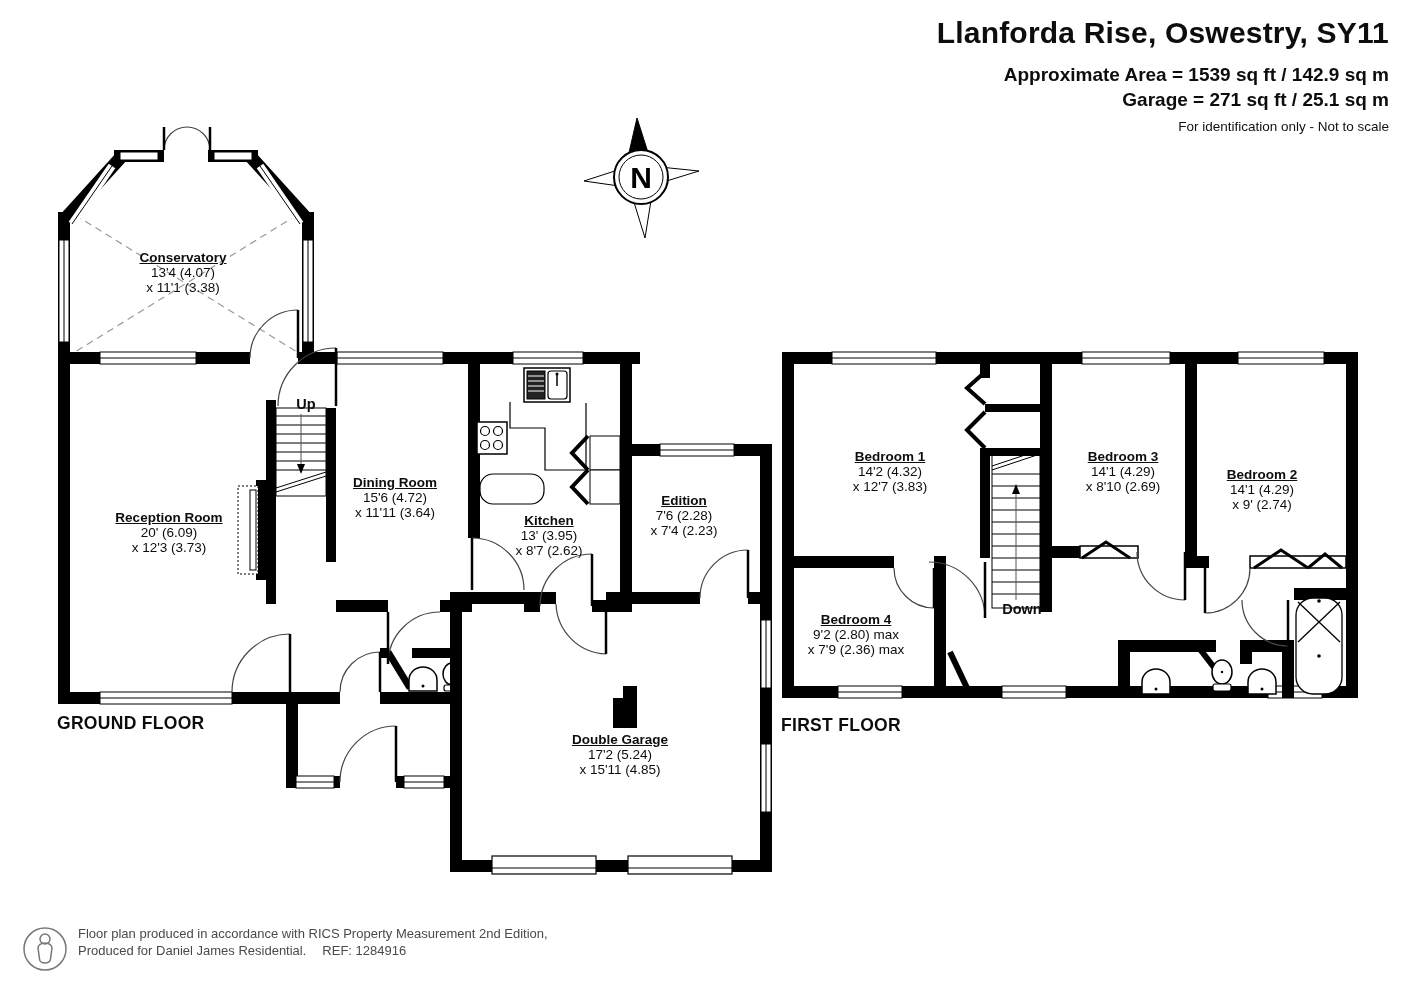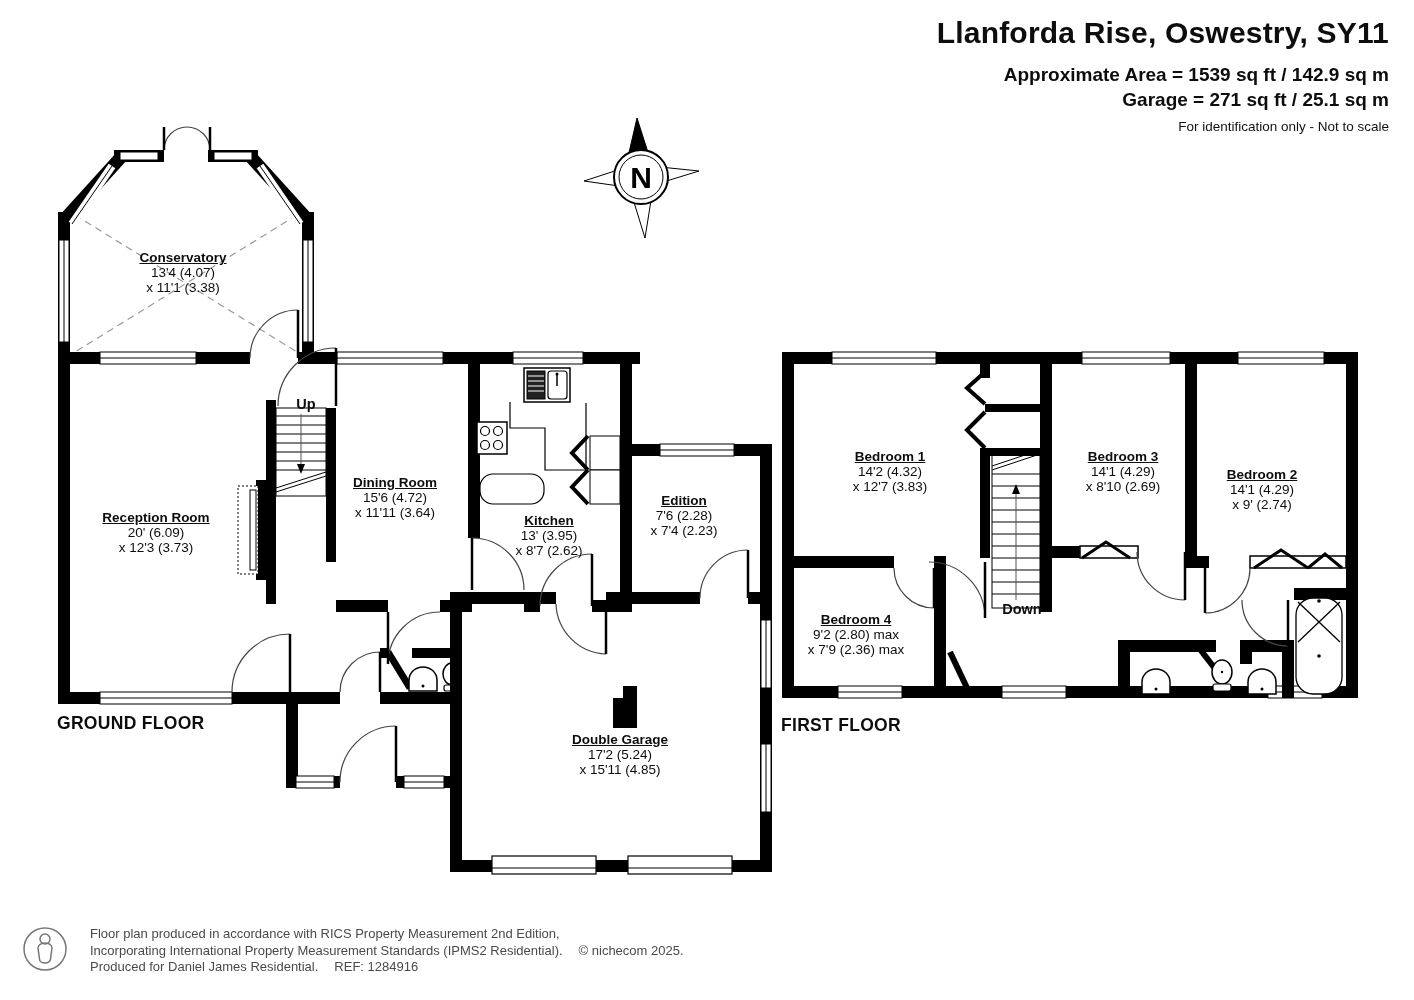--- a/index.html
+++ b/index.html
@@ -12,21 +12,21 @@
   .header .title{font-size:30px;font-weight:bold;letter-spacing:.2px;margin:0 0 12px 0;color:#0d0d0d;}
   .header .area-line{font-size:19px;font-weight:bold;line-height:25px;color:#0d0d0d;}
   .header .disclaimer{font-size:13.5px;margin-top:7px;color:#111;}
   .plan-svg{position:absolute;left:0;top:0;}
   .room-label{position:absolute;transform:translateX(-50%);text-align:center;
     font-size:13.5px;line-height:15px;white-space:nowrap;color:#0d0d0d;}
   .room-name{font-weight:bold;text-decoration:underline;}
   .stair-label{position:absolute;transform:translateX(-50%);font-weight:bold;font-size:14.5px;color:#0d0d0d;}
   .floor-label{position:absolute;font-weight:bold;font-size:17.5px;color:#0d0d0d;letter-spacing:.3px;}
   .footer{position:absolute;left:22px;top:926px;display:flex;align-items:flex-start;color:#4a4a4a;}
-  .footer .lines{margin-left:22px;font-size:13px;line-height:16.5px;}
+  .footer .lines{margin-left:10px;font-size:13px;line-height:16.5px;}
   .footer .sep{display:inline-block;width:16px;}
 </style>
 </head>
 <body>
 
 <svg class="plan-svg" width="1414" height="1000" viewBox="0 0 1414 1000">
   <defs></defs>
 
   <g stroke-linecap="butt">
 
@@ -351,21 +351,21 @@
   <div class="area-line">Approximate Area = 1539 sq ft / 142.9 sq m</div>
   <div class="area-line">Garage = 271 sq ft / 25.1 sq m</div>
   <div class="disclaimer">For identification only - Not to scale</div>
 </div>
 
 <div class="room-label" style="left:183px;top:250px;">
   <div class="room-name">Conservatory</div>
   <div>13'4 (4.07)</div>
   <div>x 11'1 (3.38)</div>
 </div>
-<div class="room-label" style="left:156px;top:510px;">
+<div class="room-label" style="left:169px;top:510px;">
   <div class="room-name">Reception Room</div>
   <div>20' (6.09)</div>
   <div>x 12'3 (3.73)</div>
 </div>
 <div class="room-label" style="left:395px;top:475px;">
   <div class="room-name">Dining Room</div>
   <div>15'6 (4.72)</div>
   <div>x 11'11 (3.64)</div>
 </div>
 <div class="room-label" style="left:549px;top:513px;">
@@ -413,19 +413,16 @@
 
 <div class="footer">
   <svg width="46" height="46" viewBox="0 0 46 46">
     <circle cx="23" cy="23" r="21" fill="none" stroke="#777" stroke-width="1.5"></circle>
     <circle cx="23" cy="13" r="5" fill="none" stroke="#777" stroke-width="1.5"></circle>
     <path d="M 16,22 a 7,5 0 0 1 14,0 l -1.5,11 a 5.5,4 0 0 1 -11,0 z" fill="none" stroke="#777" stroke-width="1.5"></path>
   </svg>
   <div class="lines">
     <div>Floor plan produced in accordance with RICS Property Measurement 2nd Edition,</div>
     <div>
-      <span>Incorporating International Property Measurement Standards (IPMS2 Residential).</span><span class="sep"></span><span>© nichecom 2025.</span>
-    </div>
-    <div>
       <span>Produced for Daniel James Residential.</span><span class="sep"></span><span>REF:  1284916</span>
     </div>
   </div>
 </div>
 
 </body></html>

